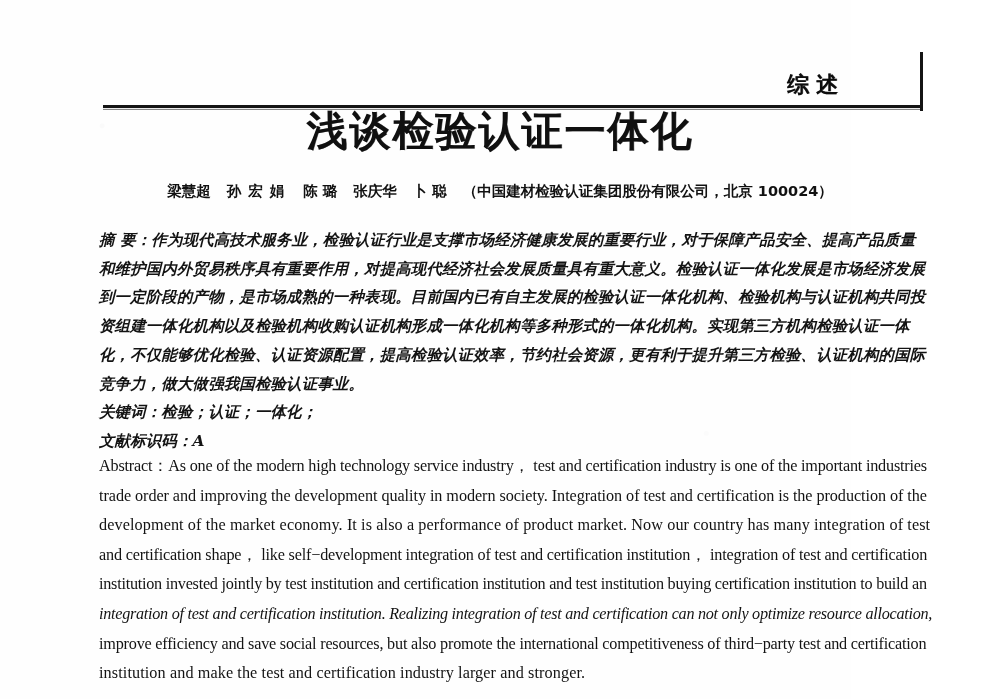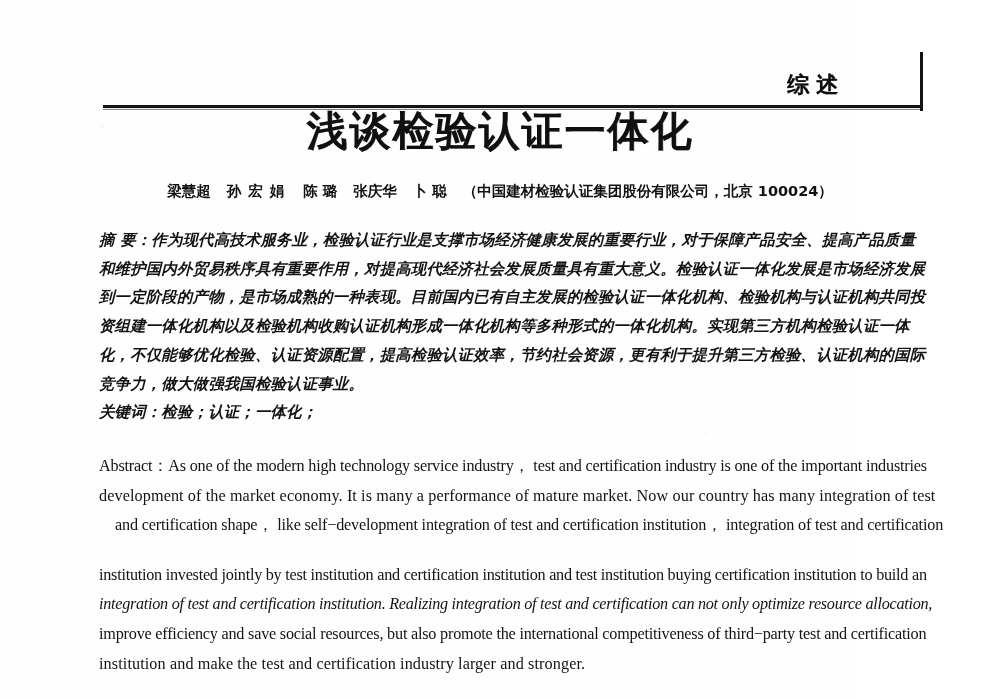--- a/index.html
+++ b/index.html
@@ -157,25 +157,27 @@
   </div>
 
   <div class="cn-block">
     <div class="cn-line" style="display: block; letter-spacing: 0.2px;">摘  要：作为现代高技术服务业，检验认证行业是支撑市场经济健康发展的重要行业，对于保障产品安全、提高产品质量</div>
     <div class="cn-line" style="display: block; letter-spacing: 0.2px;">和维护国内外贸易秩序具有重要作用，对提高现代经济社会发展质量具有重大意义。检验认证一体化发展是市场经济发展</div>
     <div class="cn-line" style="display: block; letter-spacing: 0.2px;">到一定阶段的产物，是市场成熟的一种表现。目前国内已有自主发展的检验认证一体化机构、检验机构与认证机构共同投</div>
     <div class="cn-line" style="display: block; letter-spacing: 0.2px;">资组建一体化机构以及检验机构收购认证机构形成一体化机构等多种形式的一体化机构。实现第三方机构检验认证一体</div>
     <div class="cn-line" style="display: block; letter-spacing: 0.2px;">化，不仅能够优化检验、认证资源配置，提高检验认证效率，节约社会资源，更有利于提升第三方检验、认证机构的国际</div>
     <div class="cn-line" style="display: block; letter-spacing: 0.2px;">竞争力，做大做强我国检验认证事业。</div>
     <div class="cn-line" style="display: block; letter-spacing: 0.2px;">关键词：检验；认证；一体化；</div>
+    <div class="cn-line" style="display: block; letter-spacing: 0.2px;">文献标识码：A</div>
   </div>
 
   <div class="en-block">
     <div class="en-line" style="display: block; letter-spacing: -0.202326px;">Abstract：As one of the modern high technology service industry， test and certification industry is one of the important industries</div>
-    <div class="en-line" style="display: block; letter-spacing: 0.1px;">development of the market economy. It is many a performance of mature market. Now our country has many integration of test</div>
-    <div class="en-line" style="display: block; letter-spacing: -0.183582px; margin-left: 16px;">and certification shape， like self−development integration of test and certification institution， integration of test and certification</div>
-    <div class="en-line" style="display: block; letter-spacing: -0.24965px; margin-top: 20px;">institution invested jointly by test institution and certification institution and test institution buying certification institution to build an</div>
+    <div class="en-line" style="display: block; letter-spacing: -0.0615385px;">trade order and improving the development quality in modern society. Integration of test and certification is the production of the</div>
+    <div class="en-line" style="display: block; letter-spacing: 0.1px;">development of the market economy. It is also a performance of product market. Now our country has many integration of test</div>
+    <div class="en-line" style="display: block; letter-spacing: -0.183582px;">and certification shape， like self−development integration of test and certification institution， integration of test and certification</div>
+    <div class="en-line" style="display: block; letter-spacing: -0.24965px;">institution invested jointly by test institution and certification institution and test institution buying certification institution to build an</div>
     <div class="en-line" style="display: block; letter-spacing: -0.278571px; font-style: italic;">integration of test and certification institution. Realizing integration of test and certification can not only optimize resource allocation,</div>
     <div class="en-line" style="display: block; letter-spacing: -0.208271px;">improve efficiency and save social resources, but also promote the international competitiveness of third−party test and certification</div>
     <div class="en-line" style="display: block; letter-spacing: 0.1px;">institution and make the test and certification industry larger and stronger.</div>
   </div>
 
 </div>
 
 </body></html>

